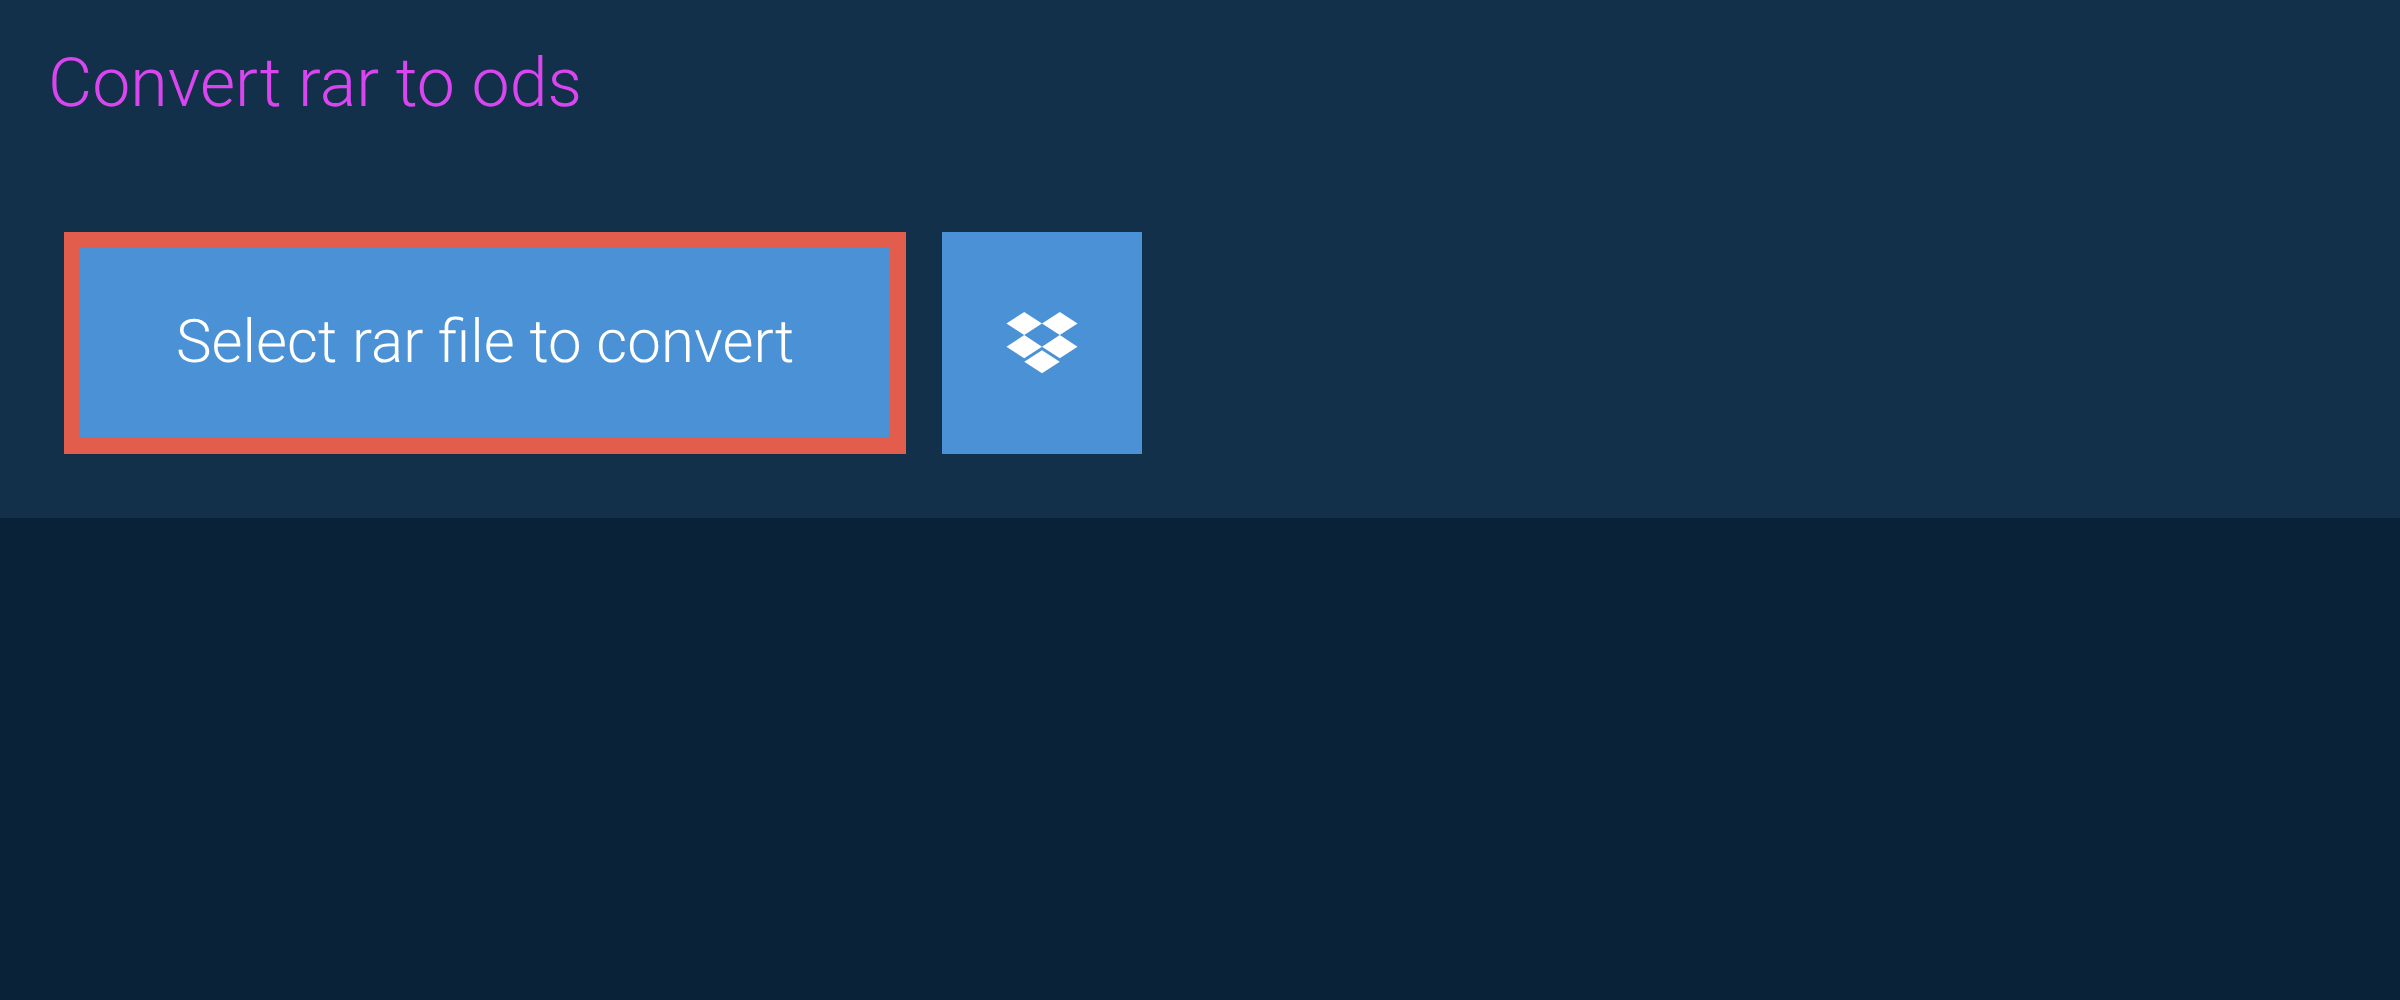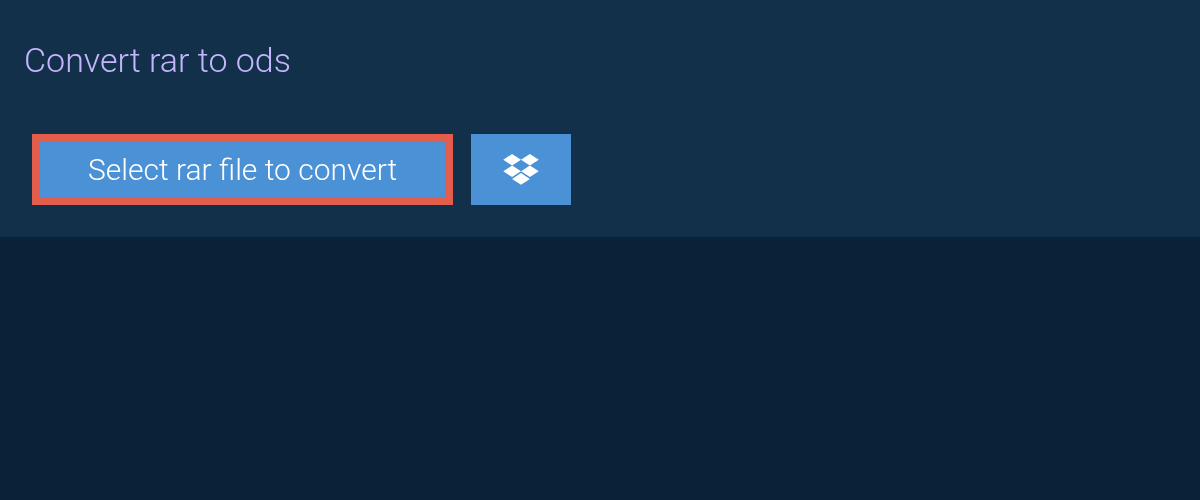--- a/index.html
+++ b/index.html
@@ -15,37 +15,37 @@
       overflow: hidden;
     }
     .panel {
       background: #13304a;
       width: 100%;
       padding-bottom: 32px;
     }
     .title-tab {
       display: inline-block;
       background: #13304a;
-      padding: 40px 44px 22px 24px;
-      color: #c4b5fd;
+      padding: 22px 44px 22px 24px;
+      color: #d946ef;
       font-size: 34px;
       font-weight: 300;
     }
     .button-row {
       display: flex;
       gap: 18px;
       padding: 32px 0 0 32px;
     }
     .select-button {
       background: #4b91d6;
       border: 8px solid #e35d4d;
       color: #ffffff;
       font-size: 30px;
       font-weight: 300;
-      padding: 10px 48px;
+      padding: 30px 48px;
       cursor: pointer;
       display: inline-flex;
       align-items: center;
       justify-content: center;
     }
     .dropbox-button {
       background: #4b91d6;
       width: 100px;
       display: inline-flex;
       align-items: center;

